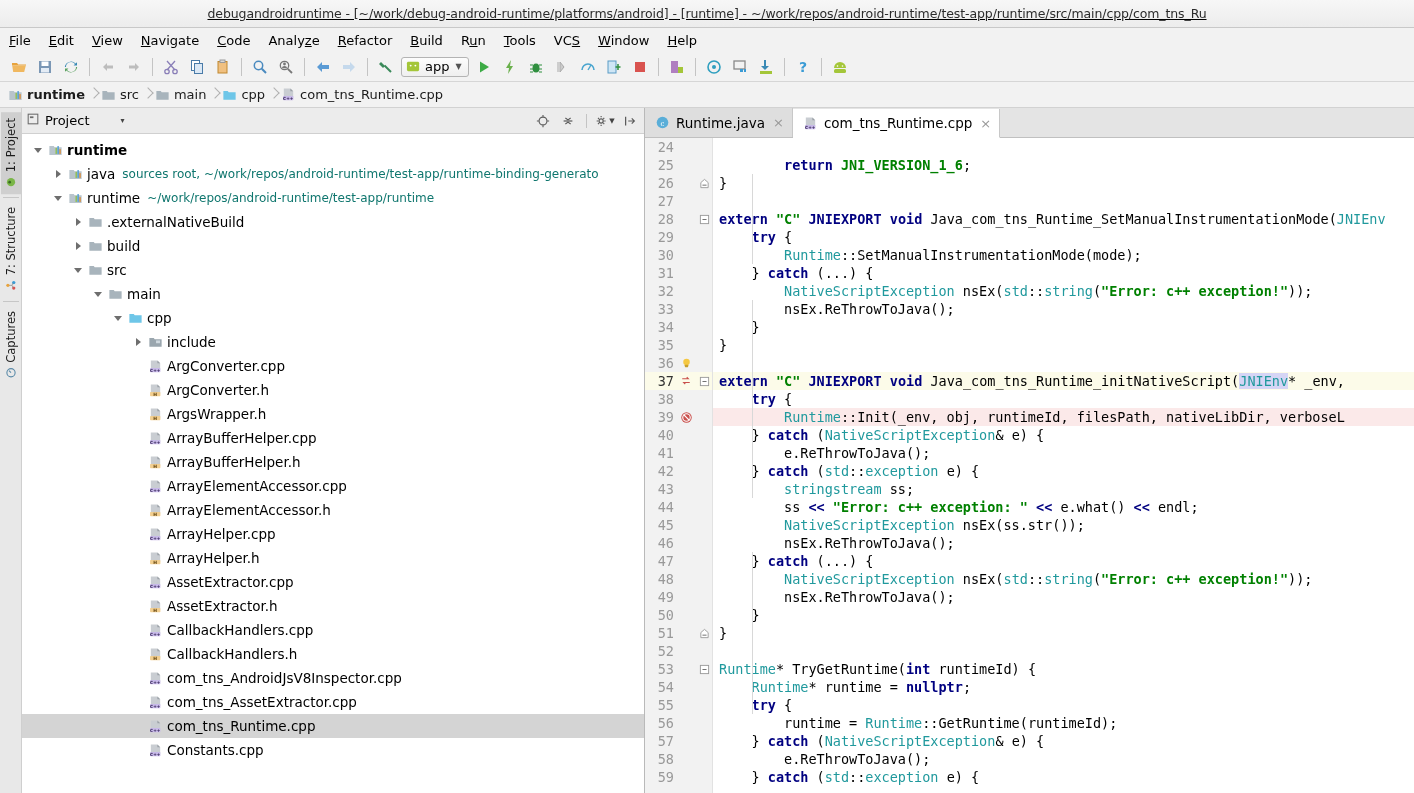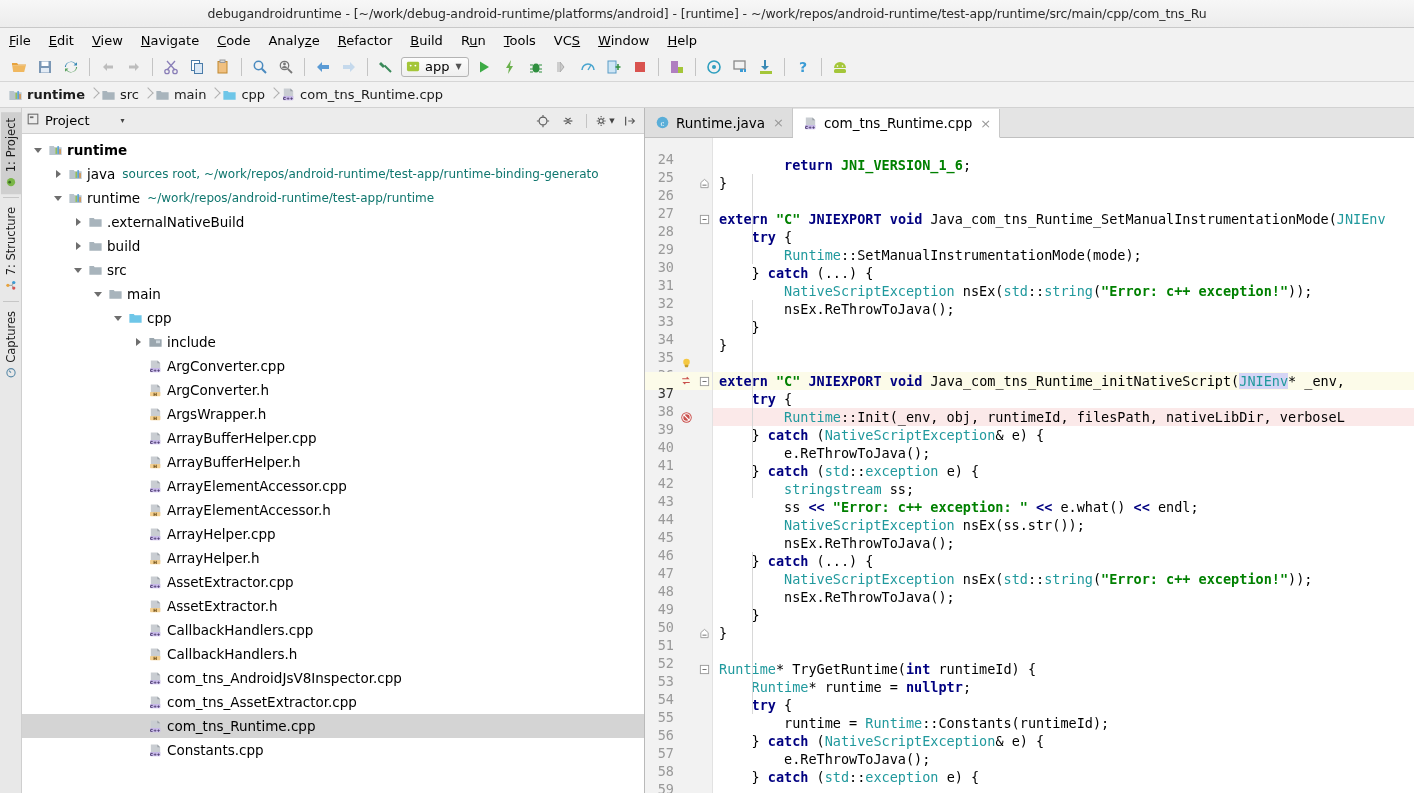--- a/index.html
+++ b/index.html
@@ -13,20 +13,21 @@
   }
   #app { width:1414px; height:793px; position:relative; display:flex; flex-direction:column; }
 
   
   .titlebar {
     height: 28px; flex:0 0 28px;
     background: linear-gradient(#f7f7f7,#ececec);
     border-bottom: 1px solid #c8c8c8;
     display:flex; align-items:center; justify-content:center;
     position:relative;
+    text-decoration:underline;
   }
   .titlebar .ttl {
     font-size: 12.5px; color:#2b2b2b; white-space:nowrap;
     letter-spacing:-0.1px;
   }
 
   
   .menubar {
     height: 24px; flex:0 0 24px;
     background:#f2f2f2;
@@ -142,21 +143,21 @@
   .gutter {
     flex:0 0 68px; width:68px; background:#f2f2f2; position:relative;
     border-right:1px solid #e2e2e2;
   }
   .glines { position:absolute; left:0; top:0; right:0; }
   .gline {
     height:18px; line-height:18px; position:relative;
     font-family:"DejaVu Sans Mono","Liberation Mono",monospace; font-size:13.5px;
     color:#999; text-align:right;
   }
-  .gline .num { position:absolute; right:38px; top:12px;text-align:right; }
+  .gline .num { position:absolute; right:38px; top:0;text-align:right; }
   .gline.cur { background:#fcfbe9; }
   .gline.cur .num { color:#333; }
   .gline .mark { position:absolute; right:18px; top:0; width:16px; height:18px; display:flex; align-items:center; justify-content:center; }
   .gline .fold { position:absolute; right:1px; top:0; width:14px; height:18px; display:flex; align-items:center; justify-content:center; }
 
   .codeScroll { flex:1 1 auto; position:relative; overflow:hidden; background:#fff; }
   .codeline {
     height:18px; line-height:18px; white-space:pre;
     font-family:"DejaVu Sans Mono","Liberation Mono",monospace; font-size:13.5px;
     color:#000; padding-left:6px;
@@ -1096,21 +1097,21 @@
             <div class="codeline"><span>        nsEx.ReThrowToJava();</span></div>
             <div class="codeline"><span>    } </span><span class="kw">catch</span><span> (...) {</span></div>
             <div class="codeline"><span>        </span><span class="cls">NativeScriptException</span><span> nsEx(</span><span class="cls">std</span><span>::</span><span class="cls">string</span><span>(</span><span class="str">"Error: c++ exception!"</span><span>));</span></div>
             <div class="codeline"><span>        nsEx.ReThrowToJava();</span></div>
             <div class="codeline"><span>    }</span></div>
             <div class="codeline"><span>}</span></div>
             <div class="codeline"></div>
             <div class="codeline"><span class="cls">Runtime</span><span>* TryGetRuntime(</span><span class="kw">int</span><span> runtimeId) {</span></div>
             <div class="codeline"><span>    </span><span class="cls">Runtime</span><span>* runtime = </span><span class="kw">nullptr</span><span>;</span></div>
             <div class="codeline"><span>    </span><span class="kw">try</span><span> {</span></div>
-            <div class="codeline"><span>        runtime = </span><span class="cls">Runtime</span><span>::Constants(runtimeId);</span></div>
+            <div class="codeline"><span>        runtime = </span><span class="cls">Runtime</span><span>::GetRuntime(runtimeId);</span></div>
             <div class="codeline"><span>    } </span><span class="kw">catch</span><span> (</span><span class="cls">NativeScriptException</span><span>&amp; e) {</span></div>
             <div class="codeline"><span>        e.ReThrowToJava();</span></div>
             <div class="codeline"><span>    } </span><span class="kw">catch</span><span> (</span><span class="cls">std</span><span>::</span><span class="cls">exception</span><span> e) {</span></div>
             <div class="indentGuide" style="left: 39px; top: 36px; height: 90px;"></div>
             <div class="indentGuide" style="left: 39px; top: 162px; height: 198px;"></div>
             <div class="indentGuide" style="left: 39px; top: 414px; height: 162px;"></div>
             <div class="indentGuide" style="left: 39px; top: 522px; height: 54px;"></div>
           </div>
       </div>
     </div>

